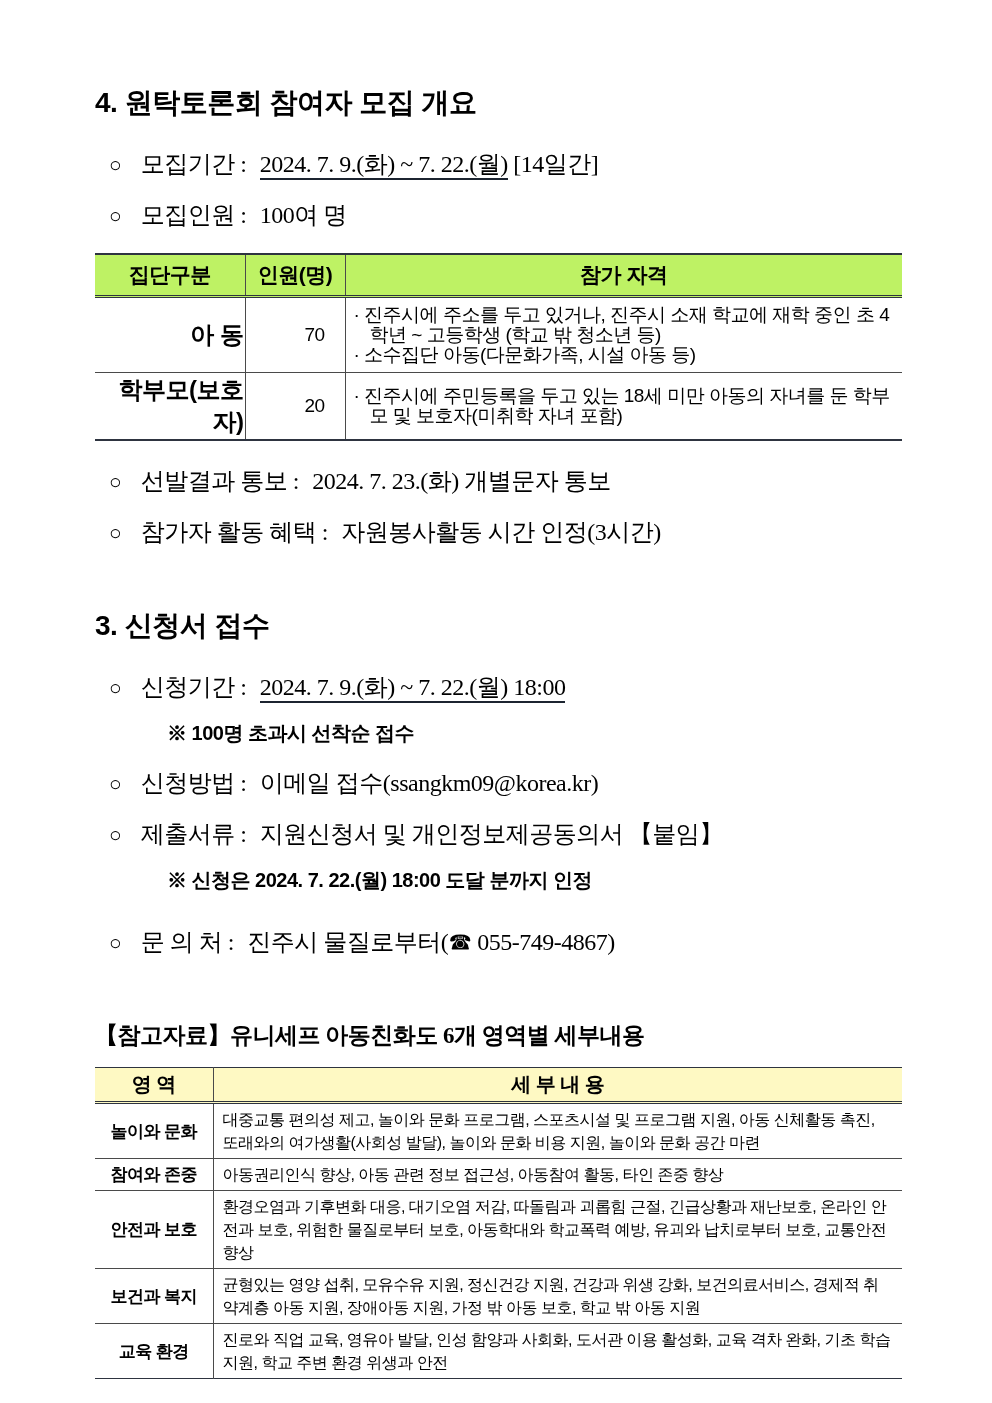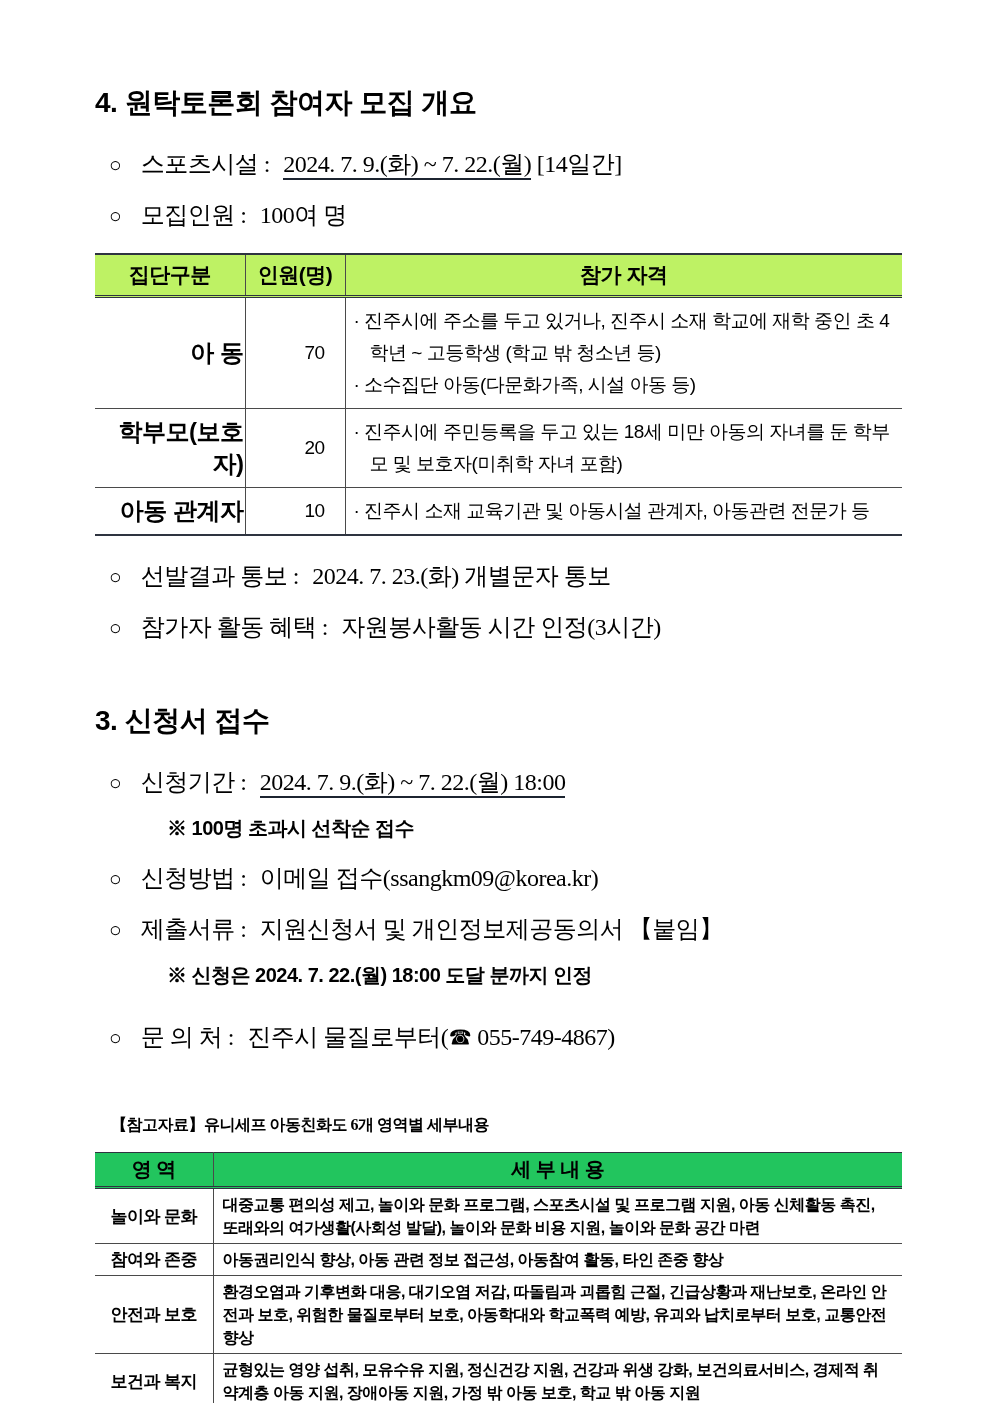--- a/index.html
+++ b/index.html
@@ -55,56 +55,56 @@
     font-size: 21px;
     padding: 6px 4px;
   }
   .tbl1 td { border-bottom: 1px solid #4a4a4a; }
   .tbl1 tr:last-child td { border-bottom: none; }
   .tbl1 th + th, .tbl1 td + td { border-left: 1px solid #4a4a4a; }
   .col-grp { width: 150px; } .col-cnt { width: 100px; }
   .tbl1 .grp { font-weight: bold; font-size: 24px; text-align: right; }
   .tbl1 .cnt { font-size: 19px; text-align: center; padding-left: 40px; }
   .tbl1 .qual { font-size: 19px; padding: 7px 8px; }
-  .q { padding-left: 16px; text-indent: -16px; line-height: 32px; }
+  .q { padding-left: 16px; text-indent: -16px; line-height: 20px; }
   .q::before { content: "· "; }
 
   .ref-title {
     font-weight: bold;
-    font-size: 16px;
-    letter-spacing: -0.5px;
-    margin: 60px 0 16px 16px;
+    font-size: 23px;
+    letter-spacing: -0.5px;
+    margin: 60px 0 16px 0;
   }
   .tbl2 { border-top: 1.5px solid #2e3440; border-bottom: 1.5px solid #2e3440; }
   .tbl2 th {
-    background: #22c55e;
+    background: #fef9c3;
     border-bottom: 3px double #2e3440;
     font-size: 20px;
     padding: 3px 8px;
   }
-  .tbl2 td { border-bottom: 1px solid #4a4a4a; font-weight: bold; }
+  .tbl2 td { border-bottom: 1px solid #4a4a4a; }
   .tbl2 tr:last-child td { border-bottom: none; }
   .tbl2 th + th, .tbl2 td + td { border-left: 1px solid #4a4a4a; }
   .col-area { width: 118px; }
   .tbl2 .area { font-weight: bold; font-size: 17px; text-align: center; }
   .tbl2 .detail { font-size: 16px; line-height: 23px; padding: 4px 9px; }
 
   .gap-lg { height: 40px; }
   .gap-md { height: 12px; }
 </style>
 </head>
 <body>
 
 <div class="page">
 
   <div class="sec-title">4. 원탁토론회 참여자 모집 개요</div>
 
   <div class="o-item">
     <span class="circ">○</span>
-    <span class="lbl">스포츠시설 :</span>
+    <span class="lbl">모집기간 :</span>
     <span class="u">2024. 7. 9.(화) ~ 7. 22.(월)</span>
     <span> [14일간]</span>
   </div>
 
   <div class="o-item">
     <span class="circ">○</span>
     <span class="lbl">모집인원 :</span>
     <span>100여 명</span>
   </div>
 
@@ -130,27 +130,20 @@
           <div class="q">소수집단 아동(다문화가족, 시설 아동 등)</div>
         </td>
       </tr>
       <tr>
         <td class="grp">학부모(보호자)</td>
         <td class="cnt">20</td>
         <td class="qual">
           <div class="q">진주시에 주민등록을 두고 있는 18세 미만 아동의 자녀를 둔 학부모 및 보호자(미취학 자녀 포함)</div>
         </td>
       </tr>
-      <tr>
-        <td class="grp">아동 관계자</td>
-        <td class="cnt">10</td>
-        <td class="qual">
-          <div class="q">진주시 소재 교육기관 및 아동시설 관계자, 아동관련 전문가 등</div>
-        </td>
-      </tr>
     </tbody>
   </table>
 
   <div class="o-item">
     <span class="circ">○</span>
     <span class="lbl">선발결과 통보 :</span>
     <span>2024. 7. 23.(화) 개별문자 통보</span>
   </div>
 
   <div class="o-item">

